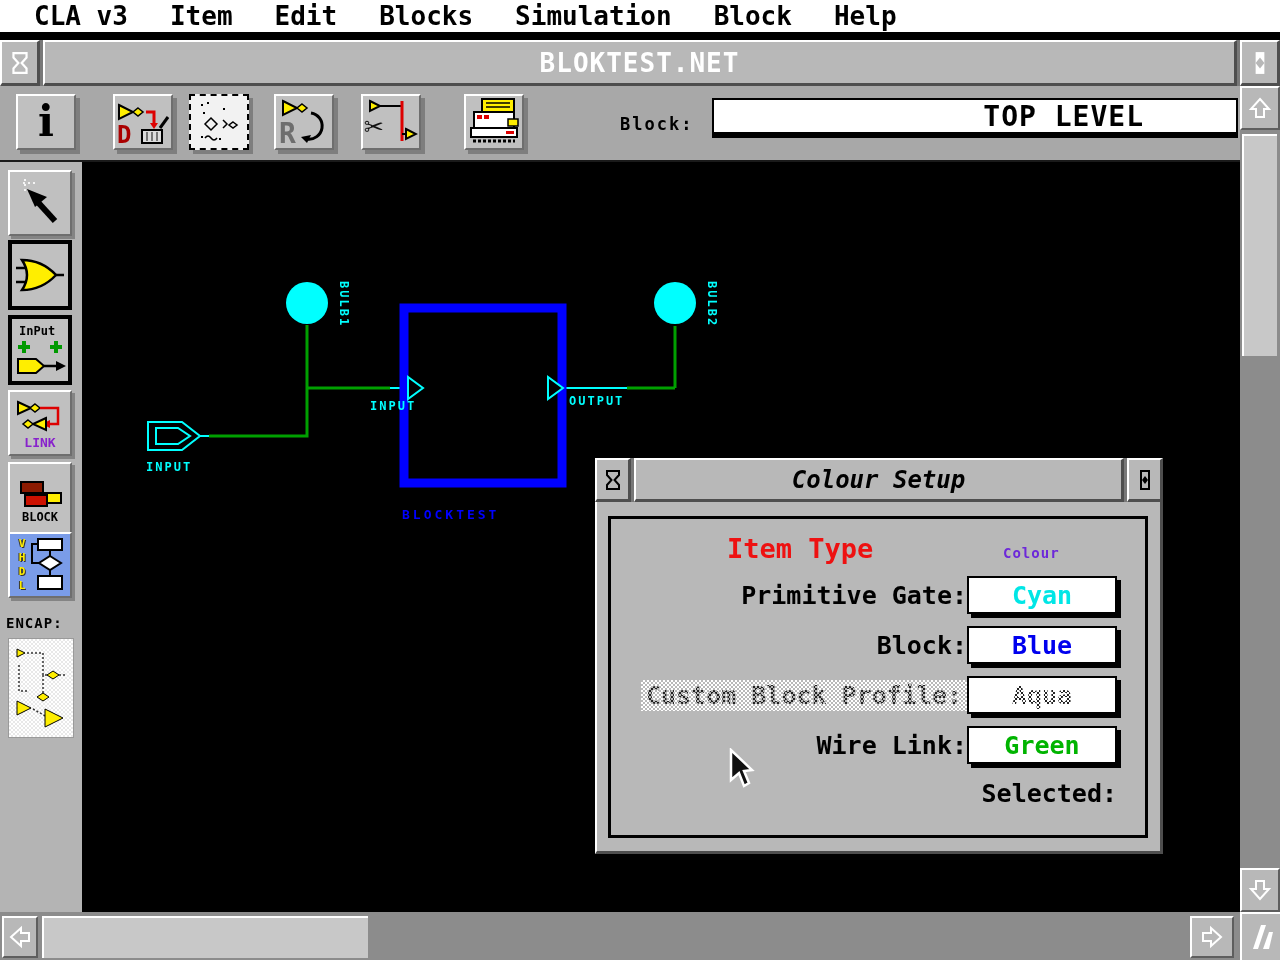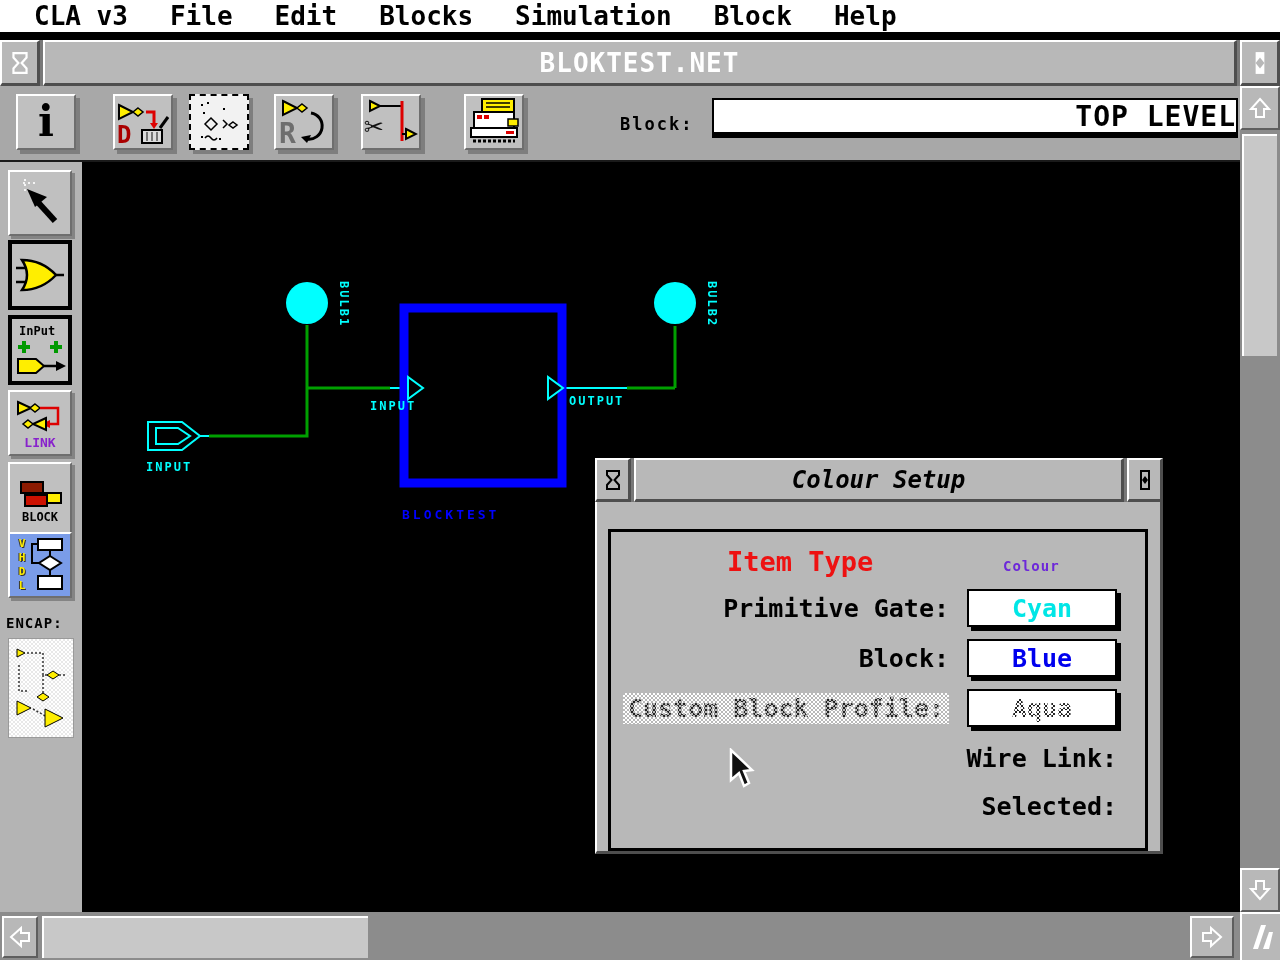--- a/index.html
+++ b/index.html
@@ -31,21 +31,21 @@
   .tbtn{position:absolute;top:8px;width:60px;height:56px;background:#c0c0c0;box-sizing:border-box;
         border-top:2px solid #fff;border-left:2px solid #fff;
         border-right:2px solid #6e6e6e;border-bottom:2px solid #6e6e6e;
         box-shadow:4px 4px 0 #7e7e7e;display:flex;align-items:center;justify-content:center;}
   .tbtn.marquee{background:#f2f2f2;border:2px dashed #000;}
   .info-i{font-family:"DejaVu Serif",serif;font-weight:bold;font-size:42px;line-height:0.9;color:#000;}
   .block-label{position:absolute;left:620px;top:28px;font-size:17px;font-weight:bold;
                letter-spacing:2px;color:#000;}
   .block-field{position:absolute;left:712px;top:12px;width:526px;height:40px;background:#fff;
                border:2px solid #000;border-bottom:6px solid #000;box-sizing:border-box;
-               display:flex;align-items:center;justify-content:flex-end;}
+               display:flex;align-items:center;justify-content:flex-end;padding-right:92px;}
   .block-field span{font-size:28px;font-weight:bold;letter-spacing:1px;color:#000;}
 
   
   .vscroll{position:absolute;left:1240px;top:86px;width:40px;height:826px;background:#8c8c8c;}
   .sbtn{position:absolute;background:#b8b8b8;box-sizing:border-box;
         border-top:2px solid #fff;border-left:2px solid #fff;
         border-right:2px solid #5e5e5e;border-bottom:2px solid #5e5e5e;
         display:flex;align-items:center;justify-content:center;}
   .vbtn{left:0;width:40px;height:44px;}
   .vbtn.up{top:0;} .vbtn.down{top:782px;}
@@ -96,26 +96,26 @@
         border-right:3px solid #4e4e4e;border-bottom:3px solid #4e4e4e;
         display:flex;align-items:center;justify-content:center;}
   .dlg-title-area{flex:1;margin:0 3px;background:#b8b8b8;box-sizing:border-box;
         border-top:2px solid #fff;border-left:2px solid #fff;
         border-right:3px solid #4e4e4e;border-bottom:3px solid #4e4e4e;
         display:flex;align-items:center;justify-content:center;}
   .dlg-title-text{color:#000;font-size:24px;font-weight:bold;font-style:italic;}
   .dlg-body{position:absolute;left:0;top:44px;right:0;bottom:0;background:#b8b8b8;
         border-left:2px solid #fff;border-bottom:3px solid #4e4e4e;border-right:3px solid #4e4e4e;
         box-sizing:border-box;}
-  .panel{position:absolute;left:11px;top:27px;width:534px;height:316px;border:3px solid #000;}
+  .panel{position:absolute;left:11px;top:14px;width:534px;height:316px;border:3px solid #000;}
   .hdr-item{position:absolute;left:116px;top:14px;color:#ee1111;font-size:27px;font-weight:bold;}
   .hdr-colour{position:absolute;left:392px;top:26px;color:#6d28d9;font-size:14px;
               font-weight:bold;letter-spacing:1px;}
   .drow{position:absolute;left:0;right:28px;height:36px;display:flex;align-items:center;
-        justify-content:flex-end;gap:18px;}
+        justify-content:flex-end;gap:0;}
   .dlabel{font-size:25px;font-weight:bold;color:#000;white-space:nowrap;}
   .dbtn{width:146px;height:34px;background:#fff;border:2px solid #000;box-sizing:content-box;
         box-shadow:4px 4px 0 #000;display:flex;align-items:center;justify-content:center;}
   .dbtn span{font-size:25px;font-weight:bold;}
   .ghost-label{position:relative;color:#222;padding:1px 5px;
         background:repeating-conic-gradient(#fff 0% 25%,transparent 0% 50%);background-size:4px 4px;}
   .ghost-label::after{content:"";position:absolute;inset:0;
         background:repeating-conic-gradient(#b8b8b8 0% 25%,transparent 0% 50%);
         background-size:4px 4px;background-position:2px 0;}
   .dbtn.ghost{position:relative;}
@@ -125,21 +125,21 @@
 
   .cursor{position:absolute;left:646px;top:586px;}
 </style>
 </head>
 <body>
 
 <div class="screen">
 
   <div class="menubar">
     <span class="menu-item">CLA v3</span>
-    <span class="menu-item">File</span>
+    <span class="menu-item">Item</span>
     <span class="menu-item">Edit</span>
     <span class="menu-item">Blocks</span>
     <span class="menu-item">Simulation</span>
     <span class="menu-item">Block</span>
     <span class="menu-item">Help</span>
   </div>
 
   <div class="titlebar">
     <div class="gadget">
       <svg width="18" height="24" viewBox="0 0 16 22">
@@ -409,20 +409,23 @@
             </div>
           </div>
           <div class="drow" style="top:158px">
             <span class="dlabel ghost-label">Custom Block Profile:</span>
             <div class="dbtn ghost">
               <span style="color: rgb(34, 34, 34);">Aqua</span>
             </div>
           </div>
           <div class="drow" style="top:208px">
             <span class="dlabel">Wire Link:</span>
+            <div class="dbtn">
+              <span style="color: rgb(0, 180, 0);">Green</span>
+            </div>
           </div>
           <div class="drow" style="top:256px">
             <span class="dlabel">Selected:</span>
           </div>
         </div>
       </div>
     </div>
 
     <svg class="cursor" width="34" height="44" viewBox="0 0 34 44">
       <polygon points="3,2 3,32 11,25 16,38 21,35 16,23 24,22" fill="#111" stroke="#fff" stroke-width="2.5"></polygon>

